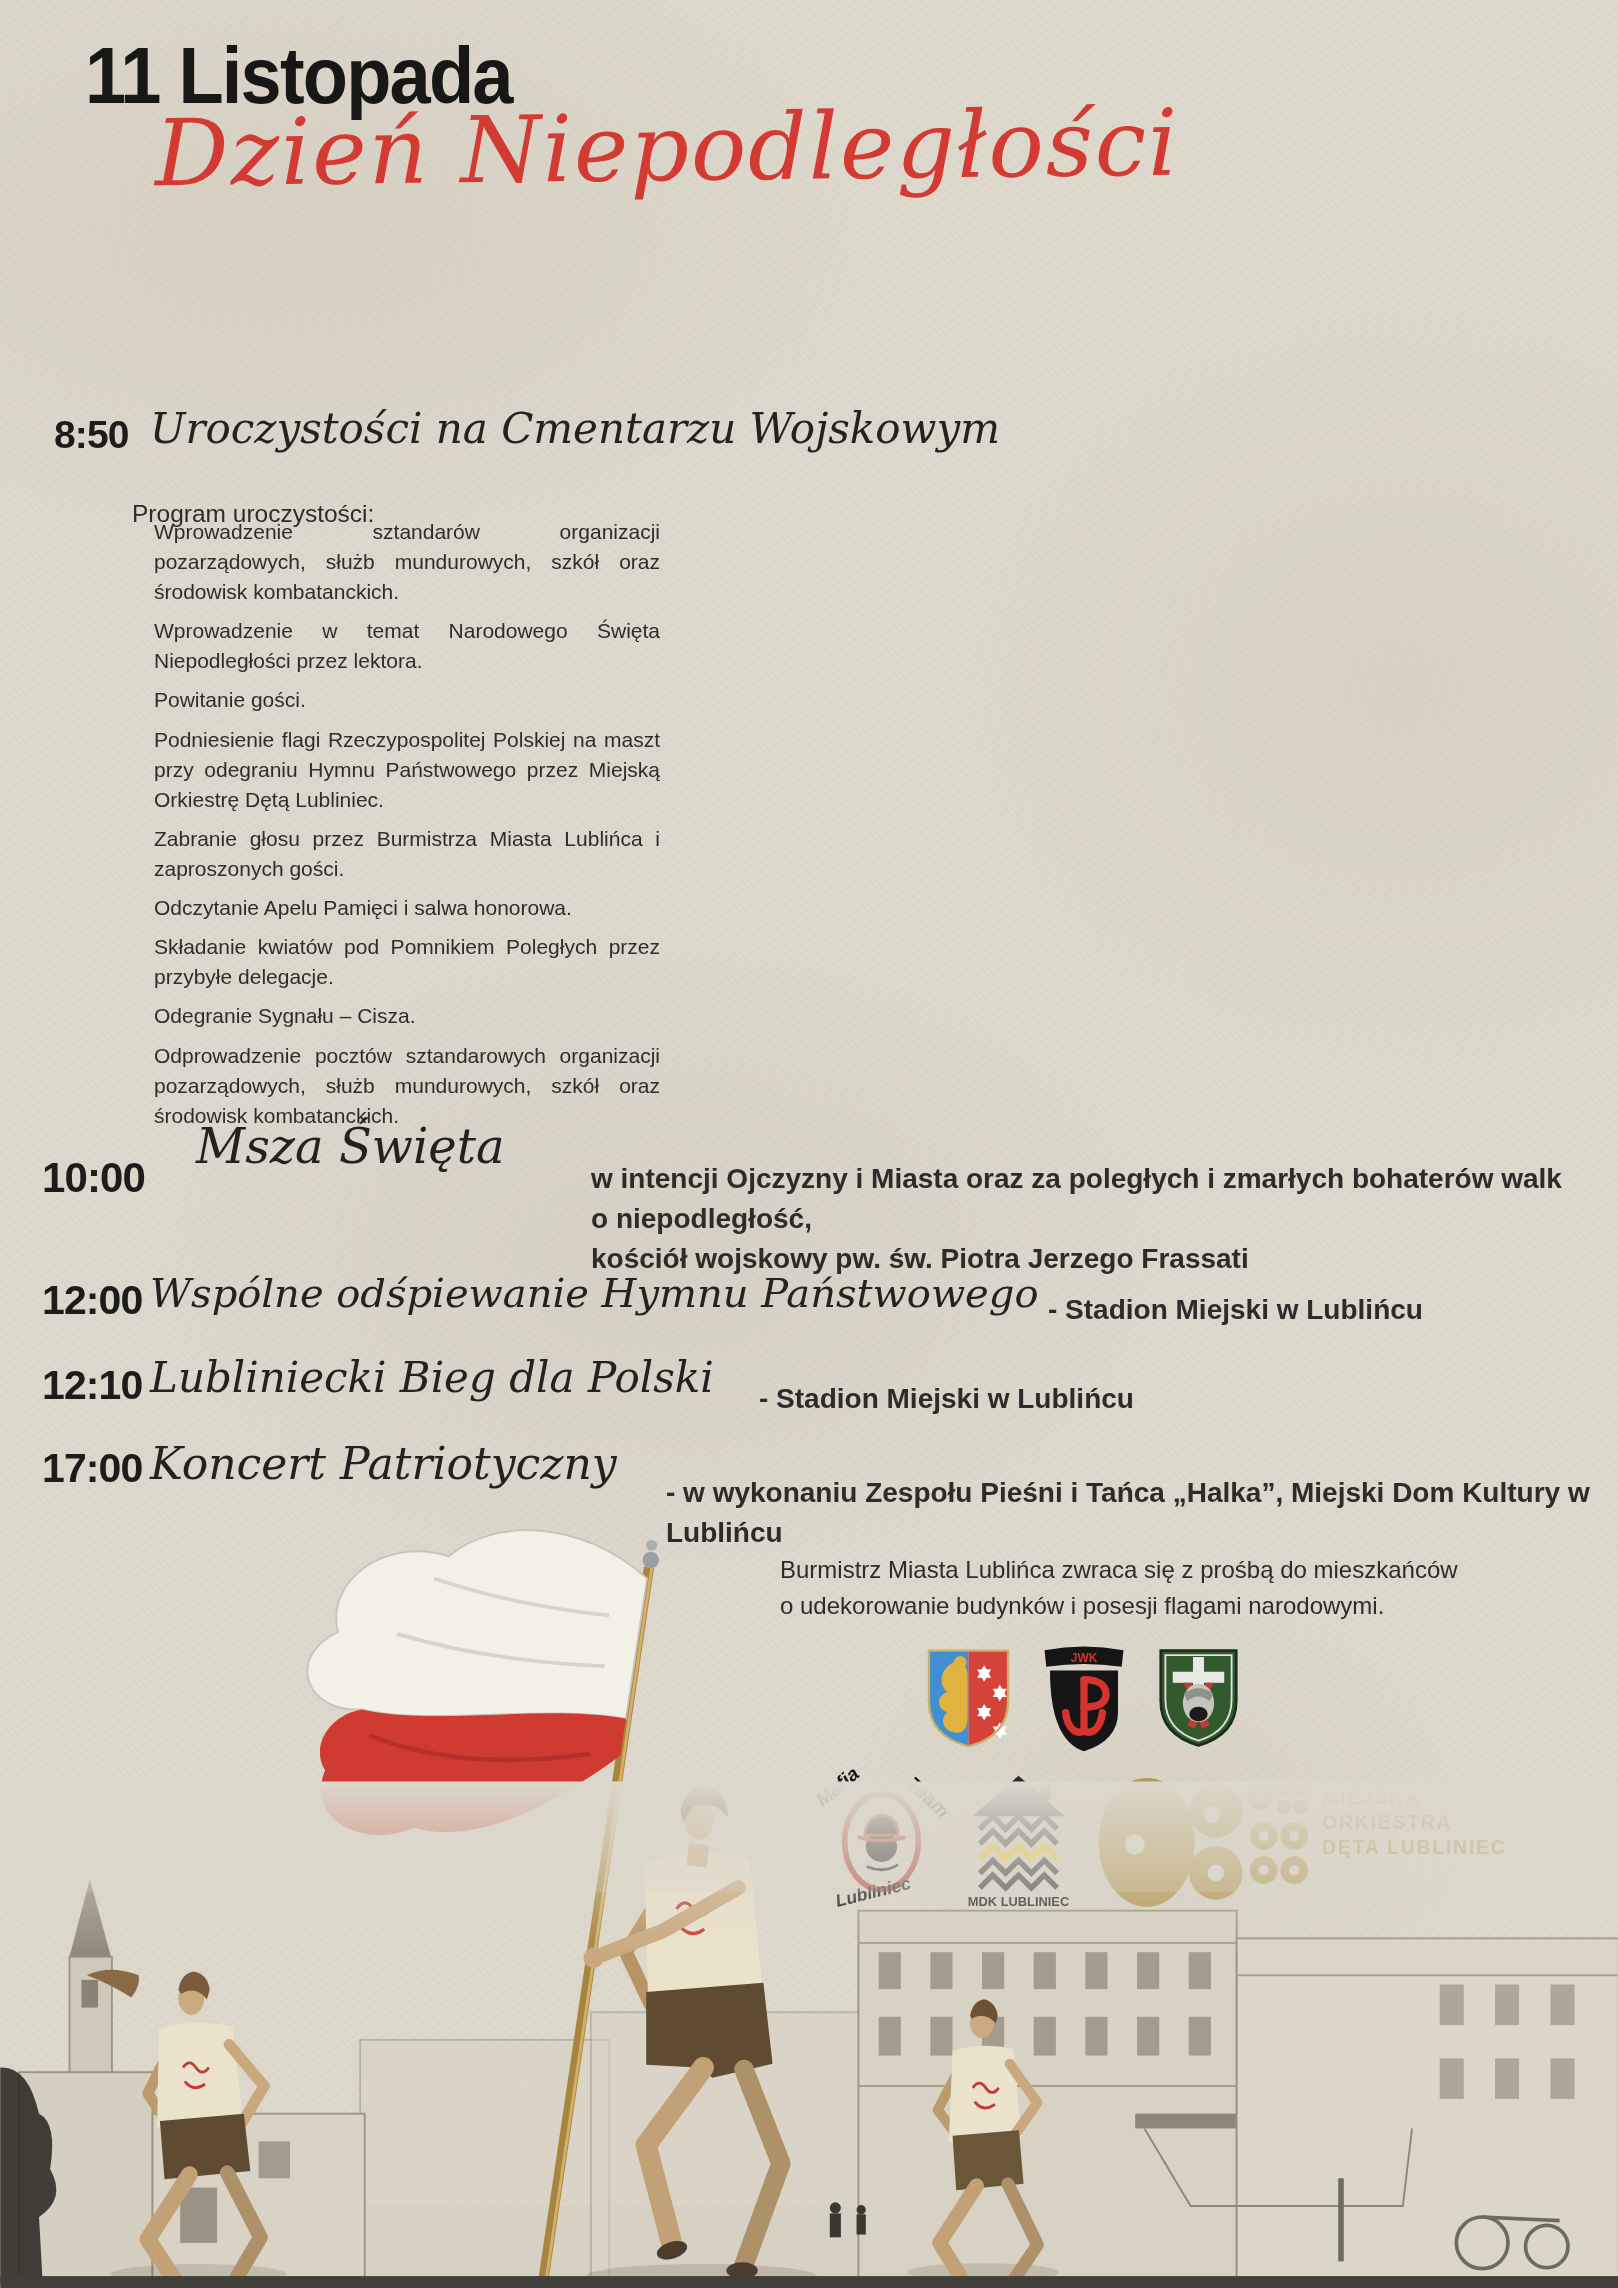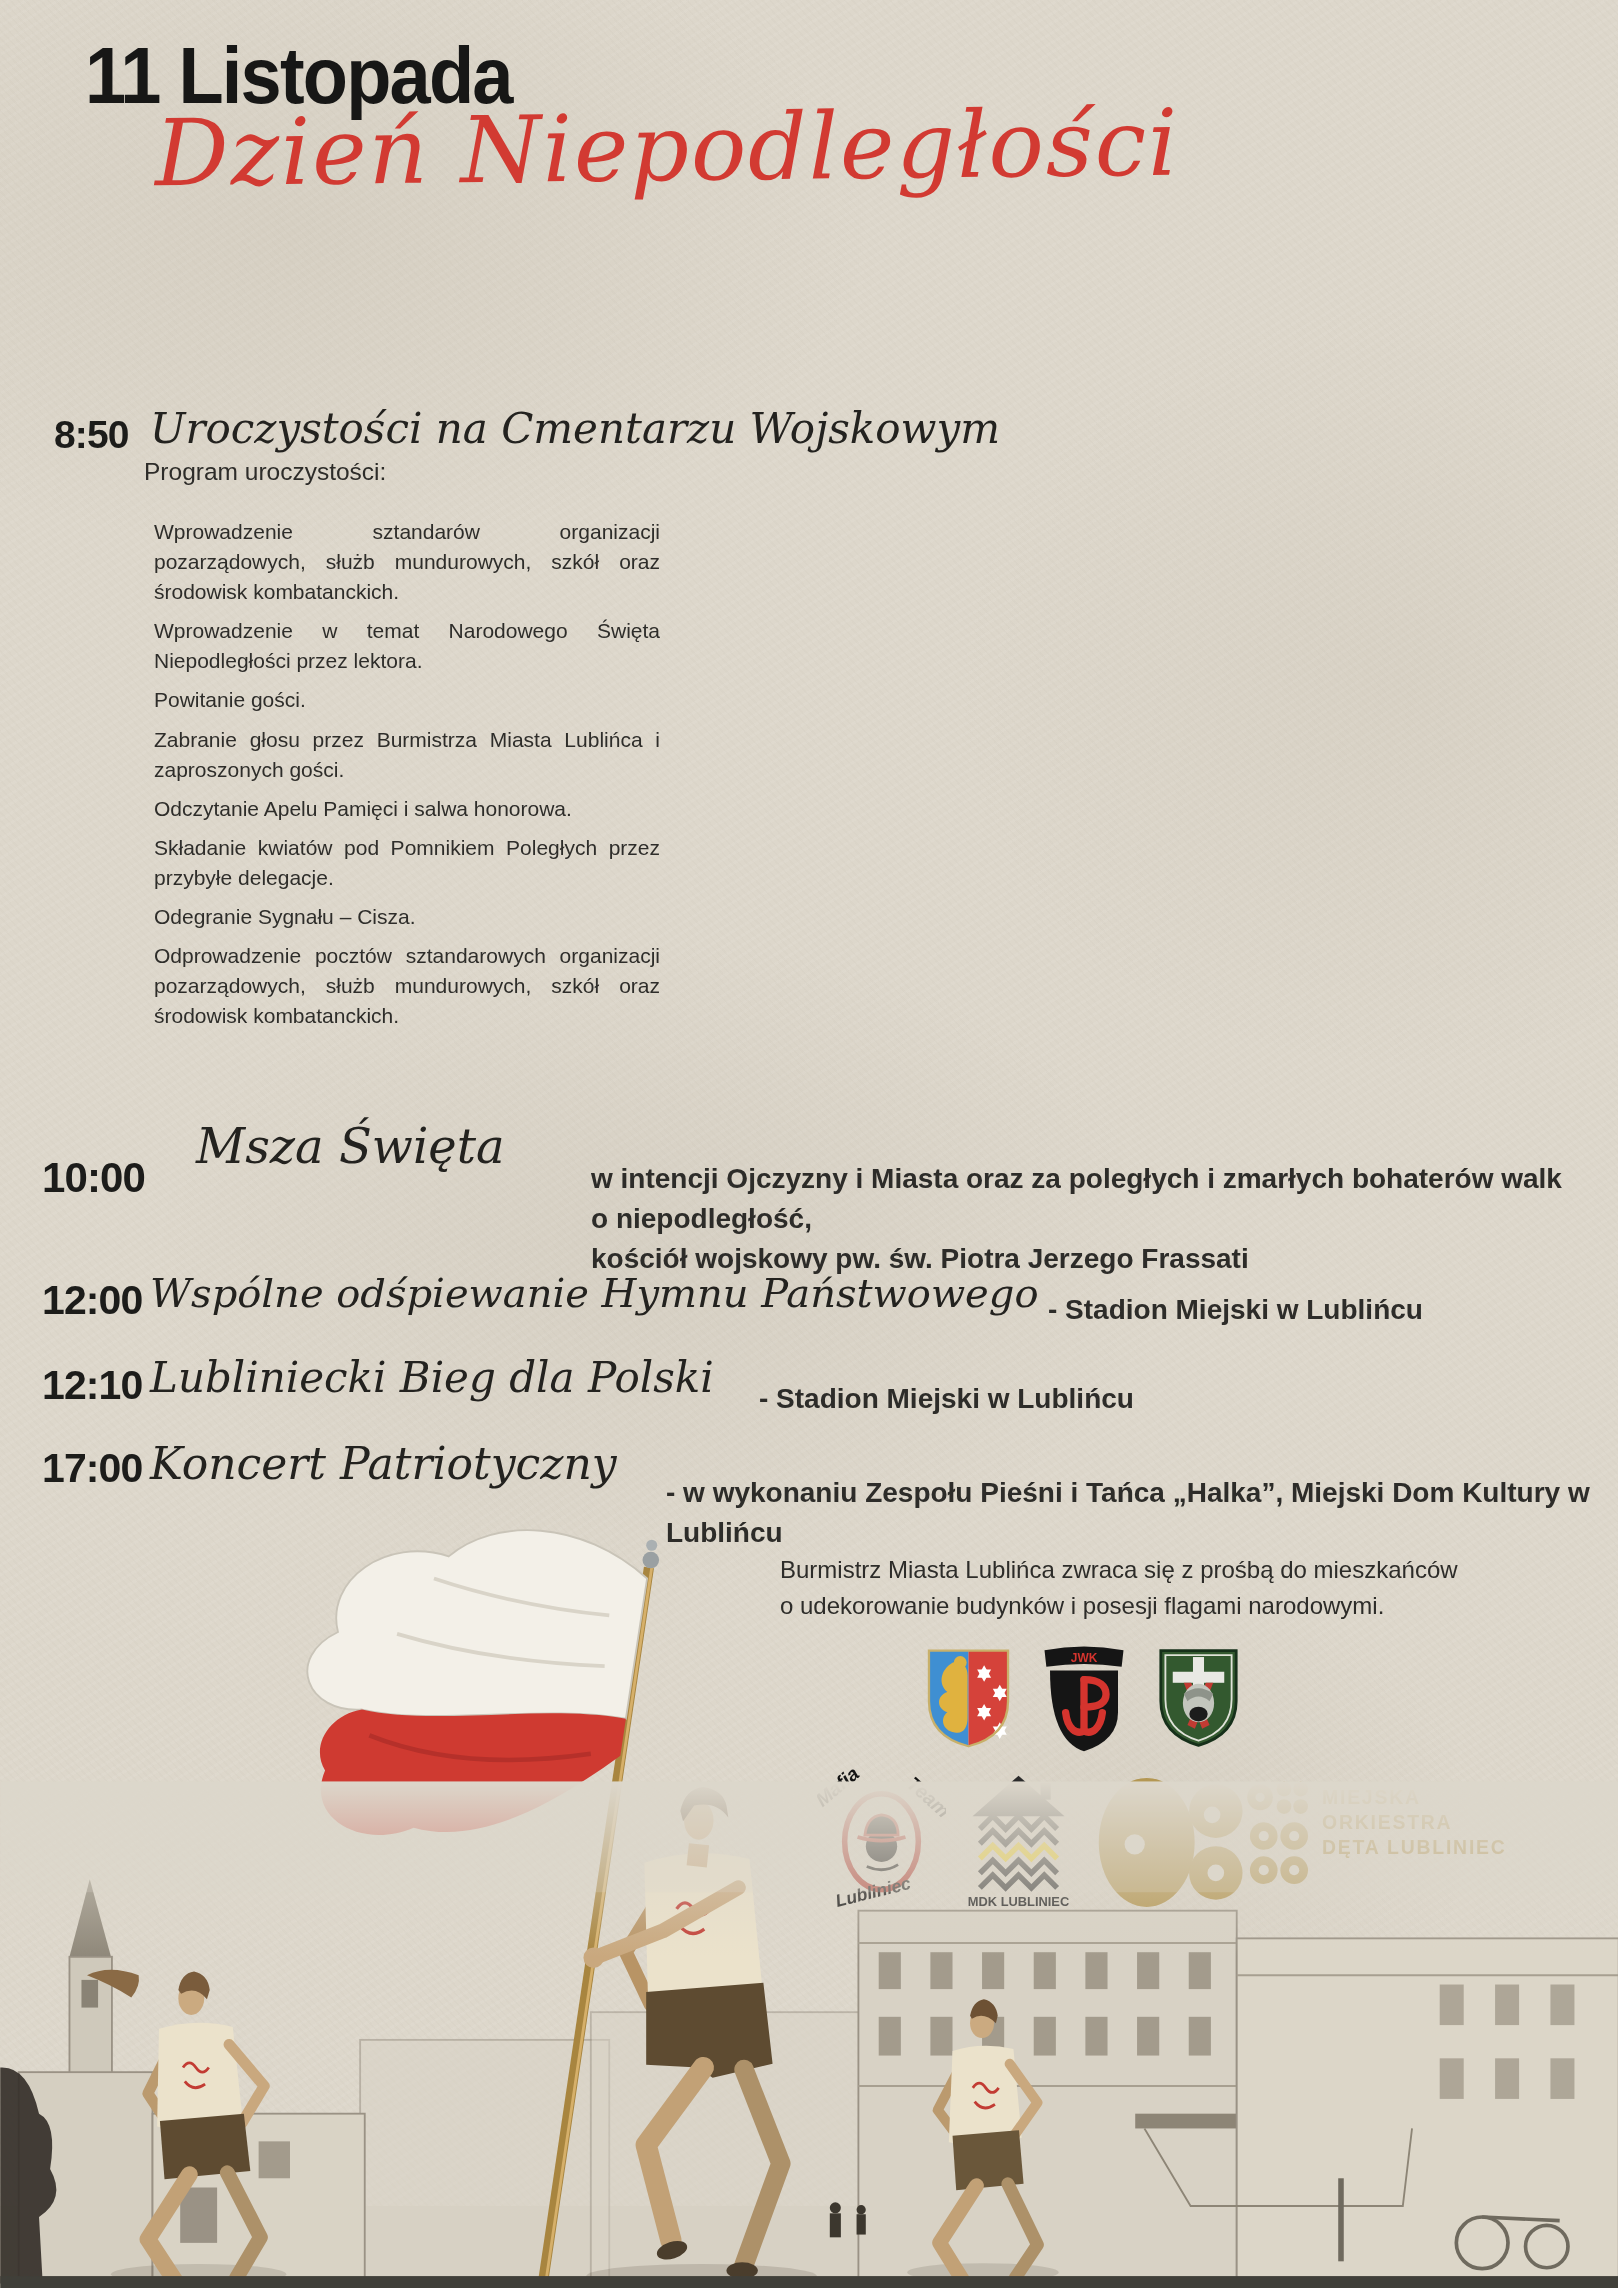--- a/index.html
+++ b/index.html
@@ -38,25 +38,26 @@
 <div id="poster">
 
   <div class="abs title" style="left:85px;top:37px;">11 Listopada</div>
   <div class="abs script subtitle" style="left:155px;top:103px;">Dzień Niepodległości</div>
 
   <div>
     <div class="abs time" style="left:54px;top:413px;font-size:39px;">8:50</div>
     <div class="abs script event-name" style="left:150px;top:404px;font-size:42px;">Uroczystości na Cmentarzu Wojskowym</div>
   </div>
 
-  <div class="abs prog-head" style="left:132px;top:458px;margin-left:12px;">Program uroczystości:</div>
+  <div class="abs prog-head" style="left:132px;top:500px;">Program uroczystości:</div>
   <div class="abs prog-list" style="left:154px;top:517px;">
     <p class="prog-item">Wprowadzenie sztandarów organizacji pozarządowych, służb mundurowych, szkół oraz środowisk kombatanckich.</p>
     <p class="prog-item">Wprowadzenie w temat Narodowego Święta Niepodległości przez lektora.</p>
     <p class="prog-item">Powitanie gości.</p>
+    <p class="prog-item">Podniesienie flagi Rzeczypospolitej Polskiej na maszt przy odegraniu Hymnu Państwowego przez Miejską Orkiestrę Dętą Lubliniec.</p>
     <p class="prog-item">Zabranie głosu przez Burmistrza Miasta Lublińca i zaproszonych gości.</p>
     <p class="prog-item">Odczytanie Apelu Pamięci i salwa honorowa.</p>
     <p class="prog-item">Składanie kwiatów pod Pomnikiem Poległych przez przybyłe delegacje.</p>
     <p class="prog-item">Odegranie Sygnału – Cisza.</p>
     <p class="prog-item">Odprowadzenie pocztów sztandarowych organizacji pozarządowych, służb mundurowych, szkół oraz środowisk kombatanckich.</p>
   </div>
 
   <div>
     <div class="abs time" style="left:42px;top:1154px;font-size:42px;">10:00</div>
     <div class="abs script event-name" style="left:152px;top:1118px;font-size:48px;margin-left:44px;">Msza Święta</div>

